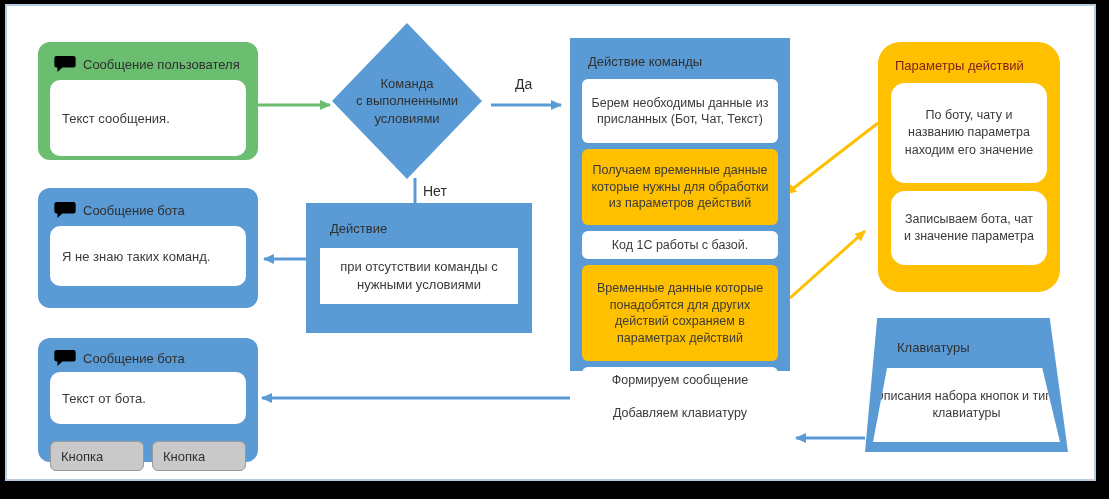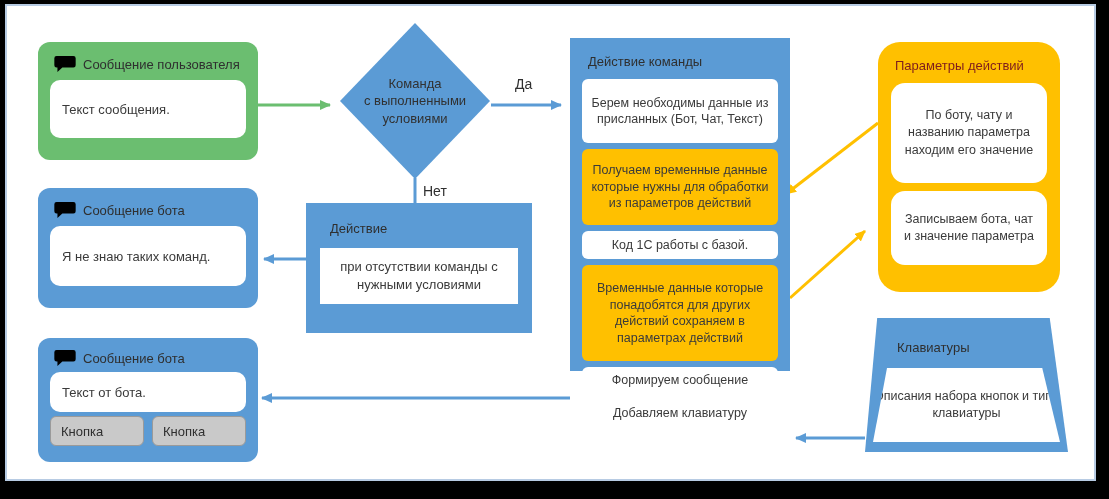--- a/index.html
+++ b/index.html
@@ -23,21 +23,21 @@
   .msgbox{border-radius:12px;padding:12px 12px 10px 12px;}
   .msgbox.green{background:#6bbe70;}
   .msgbox.blue{background:#5b9bd5;}
   .title-row{display:flex;align-items:center;gap:7px;font-size:13px;color:#2f2f2f;margin:2px 0 8px 4px;white-space:nowrap;}
   .bubble-icon{width:22px;height:16px;flex:0 0 auto;}
   .inner-white{
     background:#fff;border-radius:10px;
     font-size:13px;display:flex;align-items:center;
     padding:8px 12px;color:#3a3a3a;
   }
-  .btn-row{display:flex;gap:8px;margin-top:4px;}
+  .btn-row{display:flex;gap:8px;margin-top:17px;}
   .gray-btn{
     background:#c9c9c9;border:1px solid #9a9a9a;border-radius:6px;
     width:94px;height:30px;font-size:13px;display:flex;align-items:center;
     padding-left:10px;color:#2f2f2f;
   }
 
   
   .diamond{
     background:#5b9bd5;
     clip-path:polygon(50% 0,100% 50%,50% 100%,0 50%);
@@ -122,24 +122,24 @@
       <line x1="783" y1="291" x2="858" y2="224" stroke="#ffc000" stroke-width="3" marker-end="url(#ah-orange)"></line>
     </svg>
 
     <div class="abs msgbox green" style="left:31px;top:36px;width:220px;height:118px;">
       <div class="title-row">
         <svg class="bubble-icon" viewBox="0 0 24 18">
           <path d="M2.5 0 h19 a2.5 2.5 0 0 1 2.5 2.5 v8 a2.5 2.5 0 0 1 -2.5 2.5 h-12.5 l-5.5 5 v-5 h-1 a2.5 2.5 0 0 1 -2.5 -2.5 v-8 a2.5 2.5 0 0 1 2.5 -2.5 z" fill="#000"></path>
         </svg>
         <span>Сообщение пользователя</span>
       </div>
-      <div class="inner-white" style="height:58px;">Текст сообщения.</div>
-    </div>
-
-    <div class="abs diamond" style="left:333px;top:17px;width:150px;height:156px;">
+      <div class="inner-white" style="height:76px;">Текст сообщения.</div>
+    </div>
+
+    <div class="abs diamond" style="left:325px;top:17px;width:150px;height:156px;">
       <div class="dtxt">
         <div>Команда</div>
         <div>с выполненными</div>
         <div>условиями</div>
       </div>
     </div>
     <div class="abs edge-label" style="left:508px;top:70px;">Да</div>
     <div class="abs edge-label" style="left:416px;top:177px;">Нет</div>
 
     <div class="abs sq-box" style="left:299px;top:197px;width:226px;height:130px;">
@@ -157,21 +157,21 @@
       <div class="inner-white" style="height:60px;">Я не знаю таких команд.</div>
     </div>
 
     <div class="abs msgbox blue" style="left:31px;top:332px;width:220px;height:124px;padding-top:10px;">
       <div class="title-row" style="margin-bottom:6px;">
         <svg class="bubble-icon" viewBox="0 0 24 18">
           <path d="M2.5 0 h19 a2.5 2.5 0 0 1 2.5 2.5 v8 a2.5 2.5 0 0 1 -2.5 2.5 h-12.5 l-5.5 5 v-5 h-1 a2.5 2.5 0 0 1 -2.5 -2.5 v-8 a2.5 2.5 0 0 1 2.5 -2.5 z" fill="#000"></path>
         </svg>
         <span>Сообщение бота</span>
       </div>
-      <div class="inner-white" style="height:40px;">Текст от бота.</div>
+      <div class="inner-white" style="height:52px;">Текст от бота.</div>
       <div class="btn-row">
         <div class="gray-btn">Кнопка</div>
         <div class="gray-btn">Кнопка</div>
       </div>
     </div>
 
     <div class="abs column" style="left:563px;top:32px;width:220px;height:333px;">
       <div class="col-title">Действие команды</div>
       <div class="steps">
         <div class="step plain" style="min-height:64px;">Берем необходимы данные из присланных (Бот, Чат, Текст)</div>

